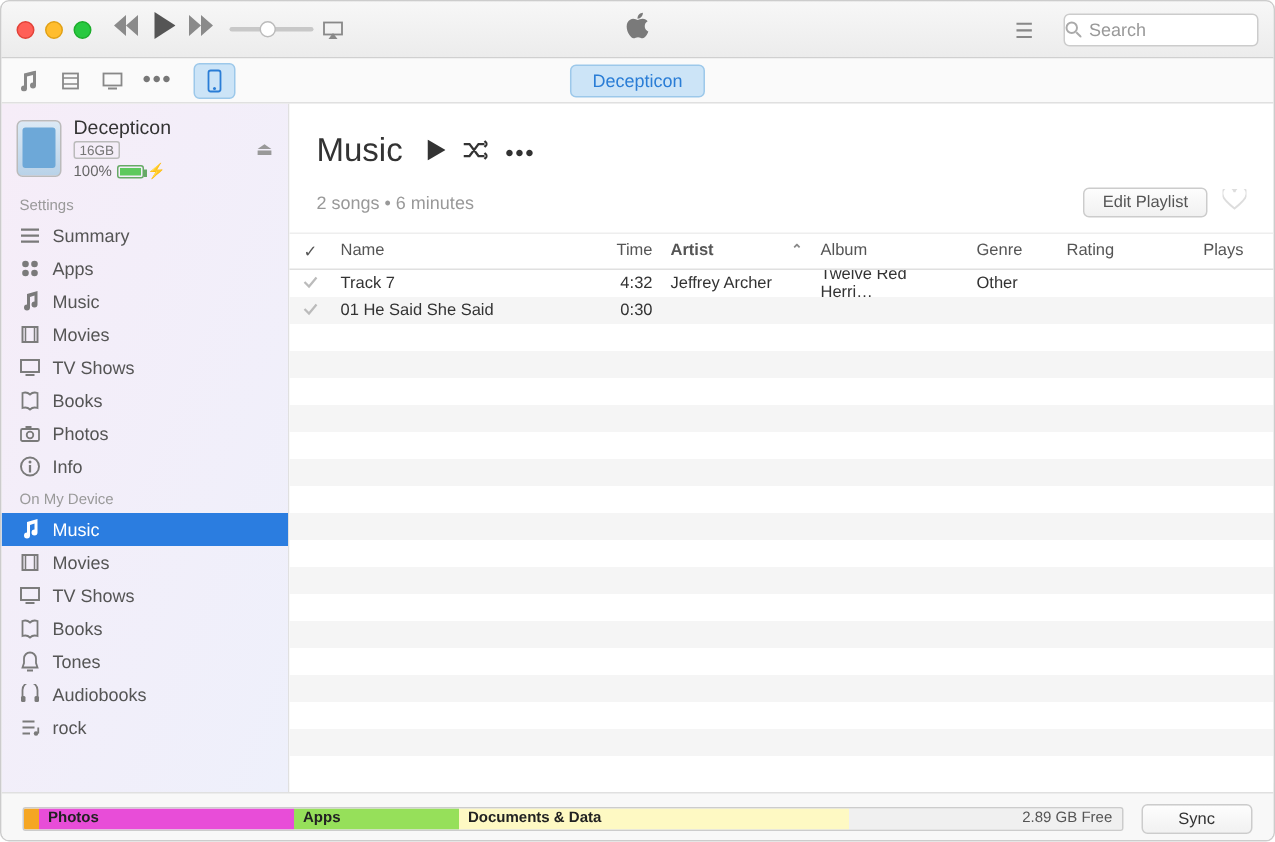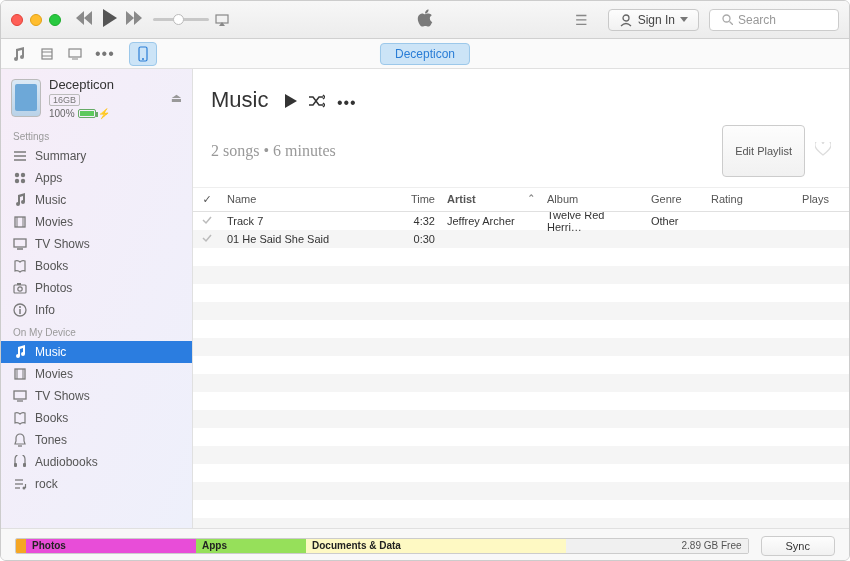--- a/index.html
+++ b/index.html
@@ -14,21 +14,21 @@
 .tl-max { background: #28c940; border:1px solid #1dad2c; }
 .transport { display: flex; gap: 8px; align-items: center; }
 .tbtn svg { fill: #8a8a8a; }
 .vol { display: flex; align-items: center; gap: 6px; margin-left: 10px; }
 .vol-track { width: 56px; height: 3px; background: #c8c8c8; border-radius: 2px; position: relative; }
 .vol-thumb { position: absolute; top: -4px; left: 20px; width: 11px; height: 11px; border-radius: 50%; background: #fff; border:1px solid #bbb; }
 .apple-logo { position: absolute; left: 50%; transform: translateX(-50%); }
 .apple-logo svg { fill: #7a7a7a; }
 .right-controls { margin-left: auto; display: flex; align-items: center; gap: 10px; }
 .signin-btn { background: linear-gradient(#fdfdfd,#f1f1f1); border:1px solid #c9c9c9; border-radius: 4px; padding: 3px 10px; font-size: 12px; color: #444; display:flex; align-items:center; gap:5px; }
-.search-box { background: #fff; border:1px solid #ccc; border-radius: 4px; padding: 3px 12px; display:flex; align-items:center; gap:5px; width: 130px; font-size: 12px; color:#999; }
+.search-box { background: #fff; border:1px solid #ccc; border-radius: 4px; padding: 3px 0; display:flex; align-items:center; gap:5px; width: 130px; font-size: 12px; color:#999; }
 .listview-icon { margin-right: 10px; color:#888; font-size:14px; }
 
 
 .subbar { height: 30px; background: #fafafa; border-bottom: 1px solid #e0e0e0; display:flex; align-items:center; padding: 0 10px; position:relative; }
 .media-icons { display:flex; gap:12px; align-items:center; color:#777; }
 .media-icons .mi { width:16px; height:16px; display:flex; align-items:center; justify-content:center; }
 .dots { font-size: 16px; letter-spacing: 1px; color:#777; line-height:1; }
 .device-chip { margin-left: 14px; padding: 3px 8px; background:#cce4f7; border:1px solid #9cc8ea; border-radius:4px; display:flex; align-items:center; }
 .device-chip svg { fill:#2a7dd6; }
 .tab-pill { position:absolute; left:50%; transform:translateX(-50%); background:#cce4f7; border:1px solid #9cc8ea; padding:3px 14px; font-size:12px; color:#2a7dd6; border-radius:4px; }
@@ -56,22 +56,22 @@
 .side-row.selected svg { fill:#fff; }
 .side-row svg { fill:#7a7a7a; width:14px; height:14px; flex-shrink:0; }
 
 
 .content { flex:1; background:#fff; display:flex; flex-direction:column; }
 .content-header { padding:18px 18px 8px; }
 .content-title { font-size:22px; color:#333; display:inline-block; margin-right:12px; font-weight:400; }
 .title-controls { display:inline-flex; gap:12px; align-items:center; vertical-align:middle; }
 .title-controls svg { fill:#333; }
 .subinfo { display:flex; align-items:center; padding: 4px 18px 10px; border-bottom:1px solid #eee; }
-.subinfo-text { font-size:16px; color:#999;font-family:Liberation Serif, serif; }
-.edit-btn { margin-left:auto; background:linear-gradient(#fdfdfd,#f1f1f1); border:1px solid #ccc; border-radius:4px; padding:19px 12px; font-size:11px; color:#555; }
+.subinfo-text { font-size:12px; color:#999; }
+.edit-btn { margin-left:auto; background:linear-gradient(#fdfdfd,#f1f1f1); border:1px solid #ccc; border-radius:4px; padding:3px 12px; font-size:11px; color:#555; }
 .heart { margin-left:10px; color:#ddd; }
 
 
 .thead { display:flex; border-bottom:1px solid #e0e0e0; font-size:11px; color:#555; padding: 5px 0; }
 .thead > div, .trow > div { padding: 0 6px; }
 .col-check { width:28px; text-align:center; }
 .col-name { width:168px; }
 .col-time { width:52px; text-align:right; }
 .col-artist { width:100px; font-weight:bold; position:relative; }
 .col-artist .sort { position:absolute; right:6px; top:0; font-size:9px; color:#888; }
@@ -125,30 +125,20 @@
         <path d="M4 12 L7 8 L10 12 Z" fill="#888"></path>
       </svg>
   </div>
   <div class="apple-logo">
     <svg width="18" height="20" viewBox="0 0 170 170">
         <path d="M150.37 130.25c-2.45 5.66-5.35 10.87-8.71 15.66-4.58 6.53-8.33 11.05-11.22 13.56-4.48 4.12-9.28 6.23-14.42 6.35-3.69 0-8.14-1.05-13.32-3.18-5.19-2.12-9.96-3.17-14.34-3.17-4.58 0-9.49 1.05-14.75 3.17-5.27 2.13-9.51 3.24-12.76 3.35-4.93.21-9.84-1.96-14.74-6.52-3.13-2.73-7.05-7.41-11.75-14.04-5.04-7.08-9.18-15.29-12.41-24.65-3.46-10.11-5.2-19.9-5.2-29.38 0-10.86 2.35-20.22 7.04-28.07 3.69-6.3 8.61-11.27 14.76-14.92 6.15-3.66 12.79-5.52 19.94-5.64 3.92 0 9.05 1.21 15.43 3.59 6.36 2.39 10.45 3.6 12.24 3.6 1.34 0 5.88-1.42 13.57-4.24 7.27-2.62 13.41-3.7 18.44-3.27 13.62 1.1 23.85 6.47 30.66 16.15-12.18 7.38-18.2 17.71-18.08 30.96.11 10.32 3.86 18.91 11.22 25.73 3.34 3.17 7.07 5.62 11.22 7.36-.9 2.61-1.85 5.11-2.86 7.51zM119.11 7.24c0 8.1-2.96 15.67-8.86 22.67-7.12 8.32-15.73 13.13-25.07 12.37-.12-.97-.19-1.99-.19-3.07 0-7.78 3.39-16.1 9.4-22.91 3-3.45 6.82-6.31 11.45-8.6C110.46 5.45 114.83 4.2 118.94 4c.12 1.08.17 2.17.17 3.24z"></path>
       </svg>
   </div>
   <div class="right-controls">
     <span class="listview-icon">☰</span>
-    <div class="signin-btn">
-      <svg width="14" height="14">
-          <circle cx="7" cy="5" r="3" fill="none" stroke="#666" stroke-width="1.3"></circle>
-          <path d="M2 13 Q7 8 12 13" fill="none" stroke="#666" stroke-width="1.3"></path>
-        </svg>
-      <span>Sign In</span>
-      <svg width="8" height="6">
-          <path d="M0 0 L4 5 L8 0 Z" fill="#777"></path>
-        </svg>
-    </div>
     <div class="search-box">
       <svg width="11" height="11">
           <circle cx="4.5" cy="4.5" r="3.5" fill="none" stroke="#aaa" stroke-width="1.3"></circle>
           <line x1="7.5" y1="7.5" x2="11" y2="11" stroke="#aaa" stroke-width="1.3"></line>
         </svg>
       <span>Search</span>
     </div>
   </div>
 </div>
 

